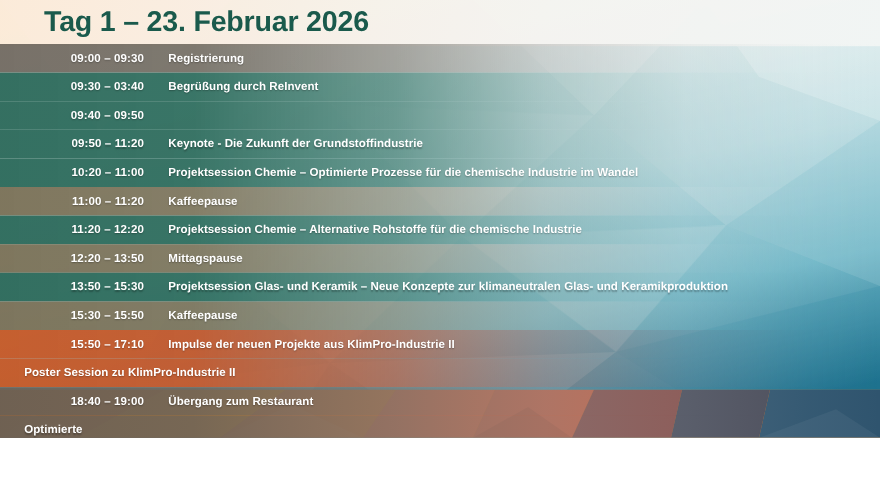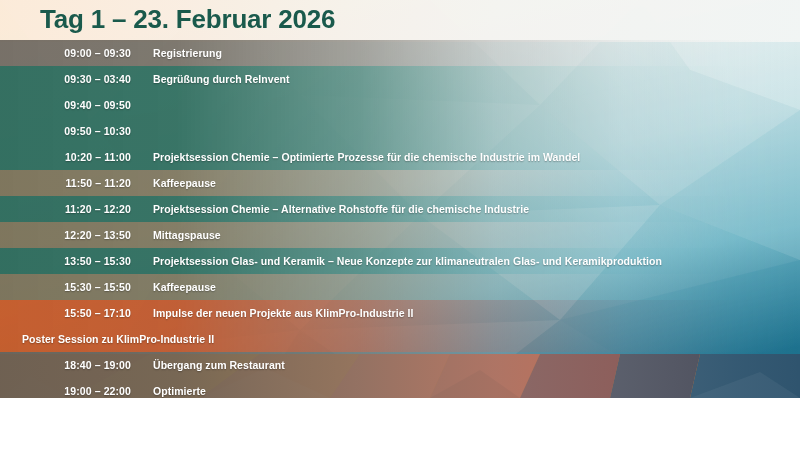--- a/index.html
+++ b/index.html
@@ -225,34 +225,35 @@
       </div>
       <div class="row">
         <div class="band teal"></div>
         <div class="cells">
           <div class="time">09:40 – 09:50</div>
         </div>
       </div>
       <div class="row">
         <div class="band teal"></div>
         <div class="cells">
-          <div class="time">09:50 – 10:30</div>
+          <div class="time">09:50 – 11:20</div>
+          <div class="title-cell">Keynote - Die Zukunft der Grundstoffindustrie</div>
         </div>
       </div>
       <div class="row">
         <div class="band teal"></div>
         <div class="cells">
           <div class="time">10:20 – 11:00</div>
           <div class="title-cell">Projektsession Chemie – Optimierte Prozesse für die chemische Industrie im Wandel</div>
         </div>
       </div>
       <div class="row">
         <div class="band olive"></div>
         <div class="cells">
-          <div class="time">11:50 – 11:20</div>
+          <div class="time">11:00 – 11:20</div>
           <div class="title-cell">Kaffeepause</div>
         </div>
       </div>
       <div class="row">
         <div class="band teal"></div>
         <div class="cells">
           <div class="time">11:20 – 12:20</div>
           <div class="title-cell">Projektsession Chemie – Alternative Rohstoffe für die chemische Industrie</div>
         </div>
       </div>
@@ -293,21 +294,20 @@
       <div class="row">
         <div class="band graphite"></div>
         <div class="cells">
           <div class="time">18:40 – 19:00</div>
           <div class="title-cell">Übergang zum Restaurant</div>
         </div>
       </div>
       <div class="row">
         <div class="band graphite"></div>
         <div class="cells">
-          <div class="time">19:00 – 22:00</div>
           <div class="title-cell">Optimierte</div>
         </div>
       </div>
     </div>
 
   <div id="bottom-strip">
     <svg viewBox="0 0 800 44" preserveAspectRatio="none">
       <rect x="0" y="0" width="800" height="44" fill="#e2701f"></rect>
       <polygon points="0,0 150,0 70,44 0,44" fill="#f0700c"></polygon>
       <polygon points="150,0 260,0 200,44 70,44" fill="#f98a10"></polygon>

